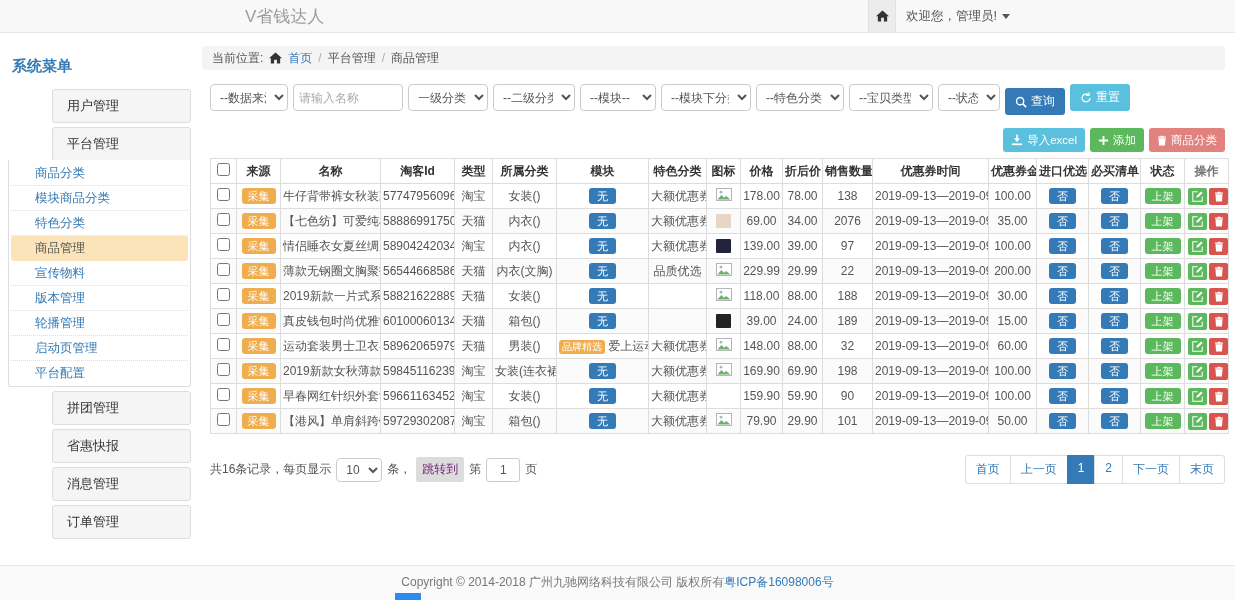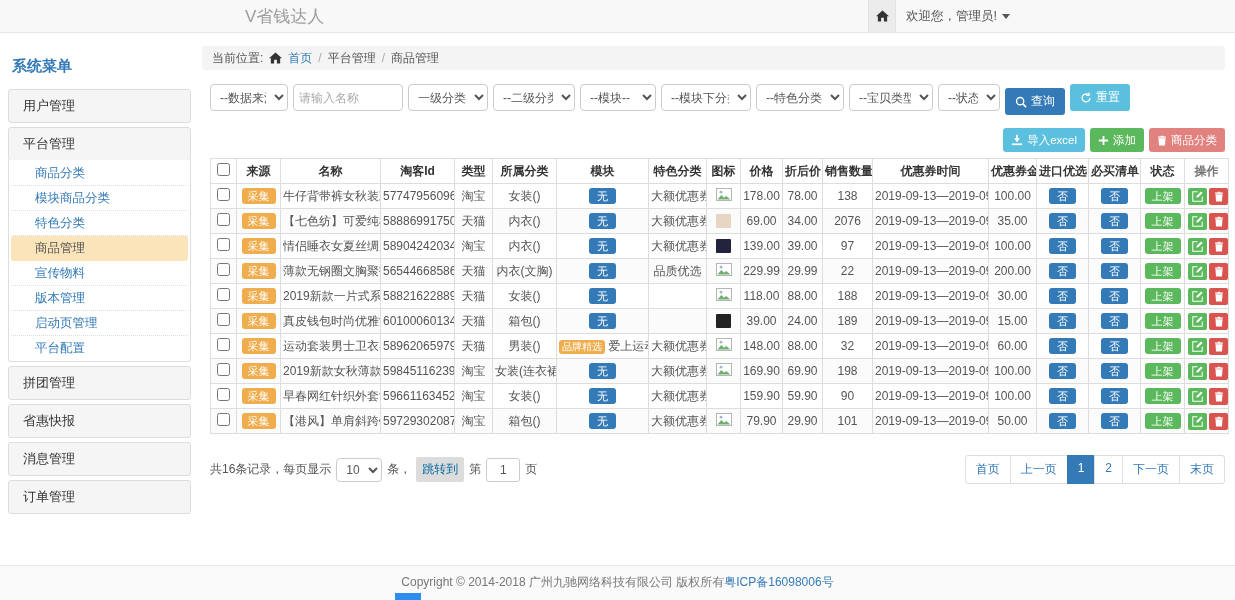--- a/index.html
+++ b/index.html
@@ -14,21 +14,21 @@
   .brand { position: absolute; left: 245px; top: 0; line-height: 33px; font-size: 17px; color: #9d9d9d; }
   .home-box { position: absolute; left: 868px; top: 0; width: 28px; height: 32px;
     background: #ececec; border-left: 1px solid #e2e2e2; border-right: 1px solid #e2e2e2;
     display: flex; align-items: center; justify-content: center; cursor: pointer; }
   .welcome { position: absolute; left: 906px; top: 0; line-height: 32px; font-size: 12.5px; color: #555;
     display: flex; align-items: center; gap: 5px; cursor: pointer; }
   
   .sidebar { position: absolute; left: 8px; top: 50px; width: 183px; height: 515px; overflow: hidden; }
   .side-title { color: #337ab7; font-weight: bold; font-size: 15px; padding: 7px 4px 9px; }
   .side-group { background: #f5f5f5; border: 1px solid #ddd; border-radius: 3px; margin-top: 4px;
-    padding: 7px 14px; font-size: 13px; color: #333; cursor: pointer; }
+    padding: 7px 14px; font-size: 13px; color: #333; cursor: pointer; margin-left: 44px; }
   .side-subwrap { border: 1px solid #ddd; border-top: none; border-radius: 0 0 3px 3px; background: #fff;
     margin-top: -1px; padding: 1px 2px; }
   .side-sub { padding: 5px 8px 5px 24px; font-size: 12.5px; color: #337ab7;
     border-bottom: 1px dotted #ddd; cursor: pointer; line-height: 14px; }
   .side-sub:last-child { border-bottom: none; }
   .side-sub.active { background: #fbe4b9; color: #555; border-radius: 3px; border-bottom-color: transparent; }
   
   .crumb { position: absolute; left: 202px; right: 10px; top: 46px; height: 24px;
     background: #f4f4f4; border-radius: 3px; display: flex; align-items: center;
     padding: 0 10px; gap: 6px; color: #555; }
@@ -65,21 +65,21 @@
   .thumb { display: inline-block; width: 15px; height: 14px; vertical-align: middle; border-radius: 1px; }
   .ops-btn { display: inline-flex; width: 19px; height: 17px; border-radius: 2px;
     align-items: center; justify-content: center; margin: 0 1px; cursor: pointer; vertical-align: middle; }
   .ops-edit { background: #5cb85c; }
   .ops-del { background: #d9534f; }
   
   .pagination { position: absolute; left: 210px; right: 10px; top: 455px;
     display: flex; justify-content: space-between; align-items: center; color: #555; }
   .pg-left { display: flex; align-items: center; gap: 5px; }
   .pg-left .ctl { height: 24px; }
-  .jump-badge { background: #dcdcdc; color: #0369a1; padding: 4px 6px; border-radius: 2px; cursor: pointer; }
+  .jump-badge { background: #dcdcdc; color: #701a75; padding: 4px 6px; border-radius: 2px; cursor: pointer; }
   .jump-input { width: 34px; height: 24px; border: 1px solid #ccc; border-radius: 3px;
     text-align: center; font-family: inherit; font-size: 12px; color: #555; }
   .pg-right { display: flex; }
   .pg-item { border: 1px solid #ddd; padding: 5px 10px; color: #337ab7; background: #fff;
     margin-left: -1px; cursor: pointer; }
   .pg-item:first-child { border-radius: 3px 0 0 3px; margin-left: 0; }
   .pg-item:last-child { border-radius: 0 3px 3px 0; }
   .pg-item.active { background: #337ab7; color: #fff; border-color: #337ab7; }
   
   .footer { position: absolute; left: 0; right: 0; top: 565px; height: 35px; background: #fafafa;
@@ -115,20 +115,21 @@
   <div id="side-list">
       <div class="side-group">用户管理</div>
       <div class="side-group">平台管理</div>
       <div class="side-subwrap">
         <div class="side-sub">商品分类</div>
         <div class="side-sub">模块商品分类</div>
         <div class="side-sub">特色分类</div>
         <div class="side-sub active">商品管理</div>
         <div class="side-sub">宣传物料</div>
         <div class="side-sub">版本管理</div>
+        <div class="side-sub">轮播管理</div>
         <div class="side-sub">启动页管理</div>
         <div class="side-sub">平台配置</div>
       </div>
       <div class="side-group">拼团管理</div>
       <div class="side-group">省惠快报</div>
       <div class="side-group">消息管理</div>
       <div class="side-group">订单管理</div>
     </div>
 </div>
 

